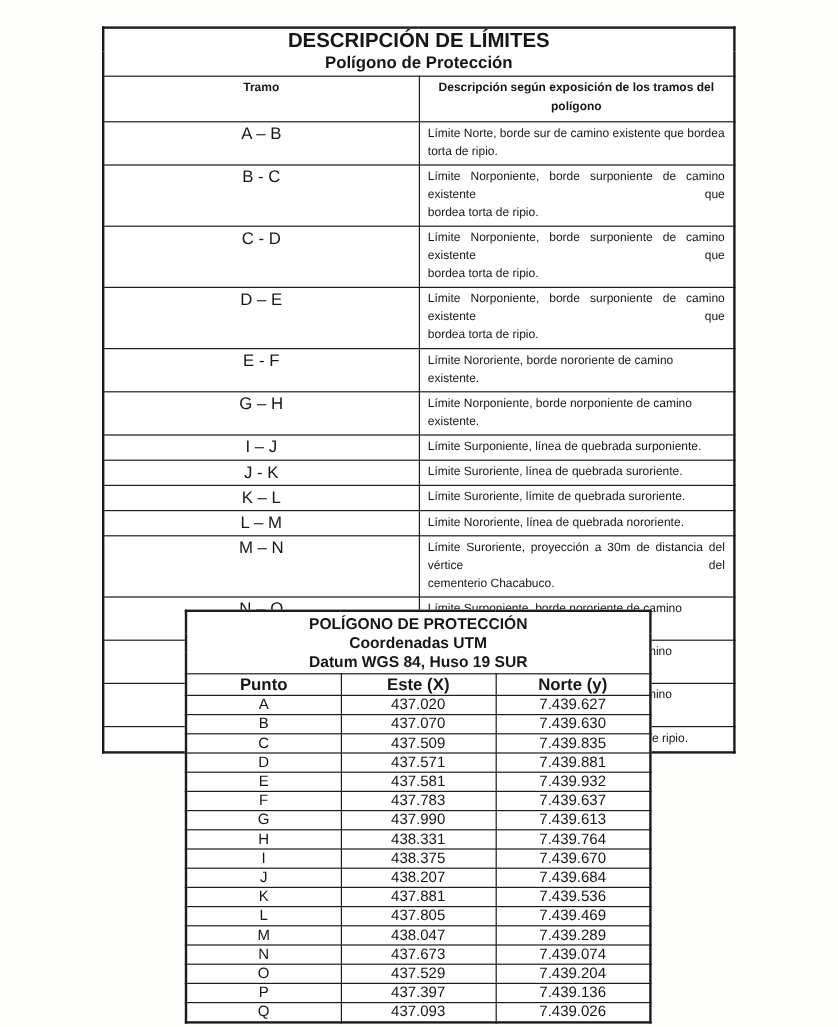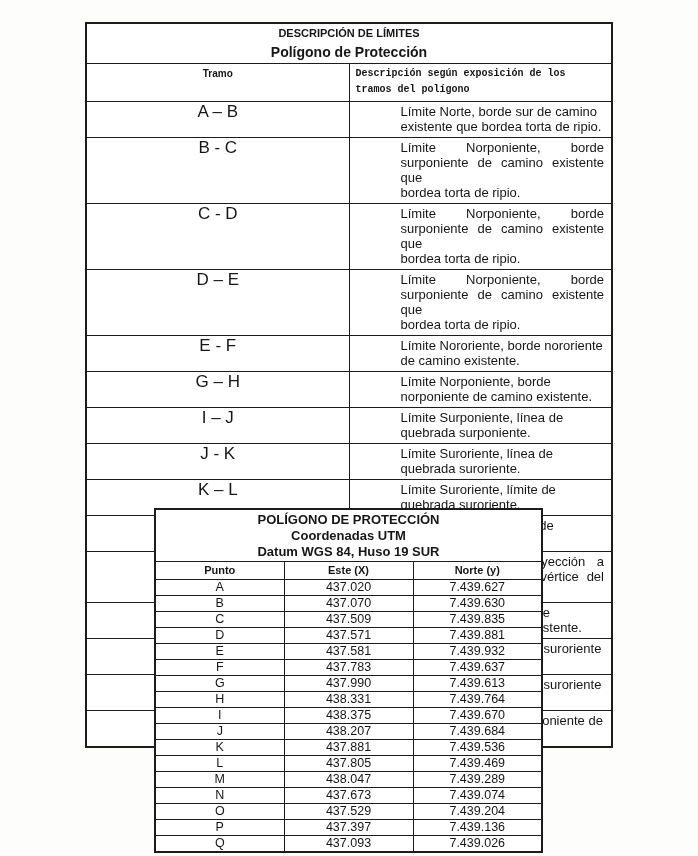--- a/index.html
+++ b/index.html
@@ -16,54 +16,54 @@
   table { border-collapse: collapse; table-layout: fixed; background: #fff; }
   td, th { border: 1px solid #1c1c1c; vertical-align: top; }
 
   
   #limits-table {
     position: absolute; left: 85px; top: 22px; width: 528px;
     border: 2px solid #1c1c1c;
   }
   #limits-table .title-cell {
     border: none; text-align: center; font-weight: bold;
-    font-size: 11px; line-height: 19px; padding: 0;
+    font-size: 17px; line-height: 19px; padding: 0;
   }
   #limits-table .title-cell.second { font-size: 14px; padding-bottom: 1px; }
   #limits-table th {
     font-size: 10px; font-weight: bold; padding: 2px 6px 3px;
     line-height: 16px;
   }
   #limits-table th.h-tramo { text-align: center; width: 61px; padding: 2px 1px 3px; }
-  #limits-table th.h-desc  { text-align: left; font-family: Liberation Mono, monospace; }
+  #limits-table th.h-desc  { text-align: center; }
   #limits-table td.c-tramo {
-    text-align: center; font-size: 17px; padding: 2px 1px;
+    text-align: center; font-size: 14px; padding: 2px 1px;
     line-height: 15px; white-space: nowrap;
   }
   #limits-table td.c-desc { padding: 2px 7px 3px; }
   #limits-table td.c-desc .line {
-    font-size: 13px; line-height: 15px; text-align: left; margin-left: 44px;
+    font-size: 10px; line-height: 15px; text-align: left;
   }
   #limits-table td.c-desc .line.just {
     text-align: justify; text-align-last: justify;
   }
 
   
   #coords-table {
     position: absolute; left: 154px; top: 508px; width: 389px;
     border: 2px solid #1c1c1c;
   }
   #coords-table .title-cell {
     border: none; text-align: center; font-weight: bold;
     font-size: 13px; line-height: 16px; padding: 0;
   }
   #coords-table .title-cell.first { padding-top: 2px; }
   #coords-table .title-cell.last { padding-bottom: 1px; }
   #coords-table th {
-    font-size: 11px; font-weight: bold; text-align: center;
+    font-size: 14px; font-weight: bold; text-align: center;
     padding: 1px 2px 2px; line-height: 14px;
   }
   #coords-table th.h-punto { width: 99px; }
   #coords-table th.h-este  { width: 161px; margin-top: 35px; }
   #coords-table th.h-norte { width: 125px; margin-top: 35px; }
   #coords-table td {
     font-size: 12.5px; text-align: center; padding: 1px 2px;
     line-height: 13px;
   }
 </style>

